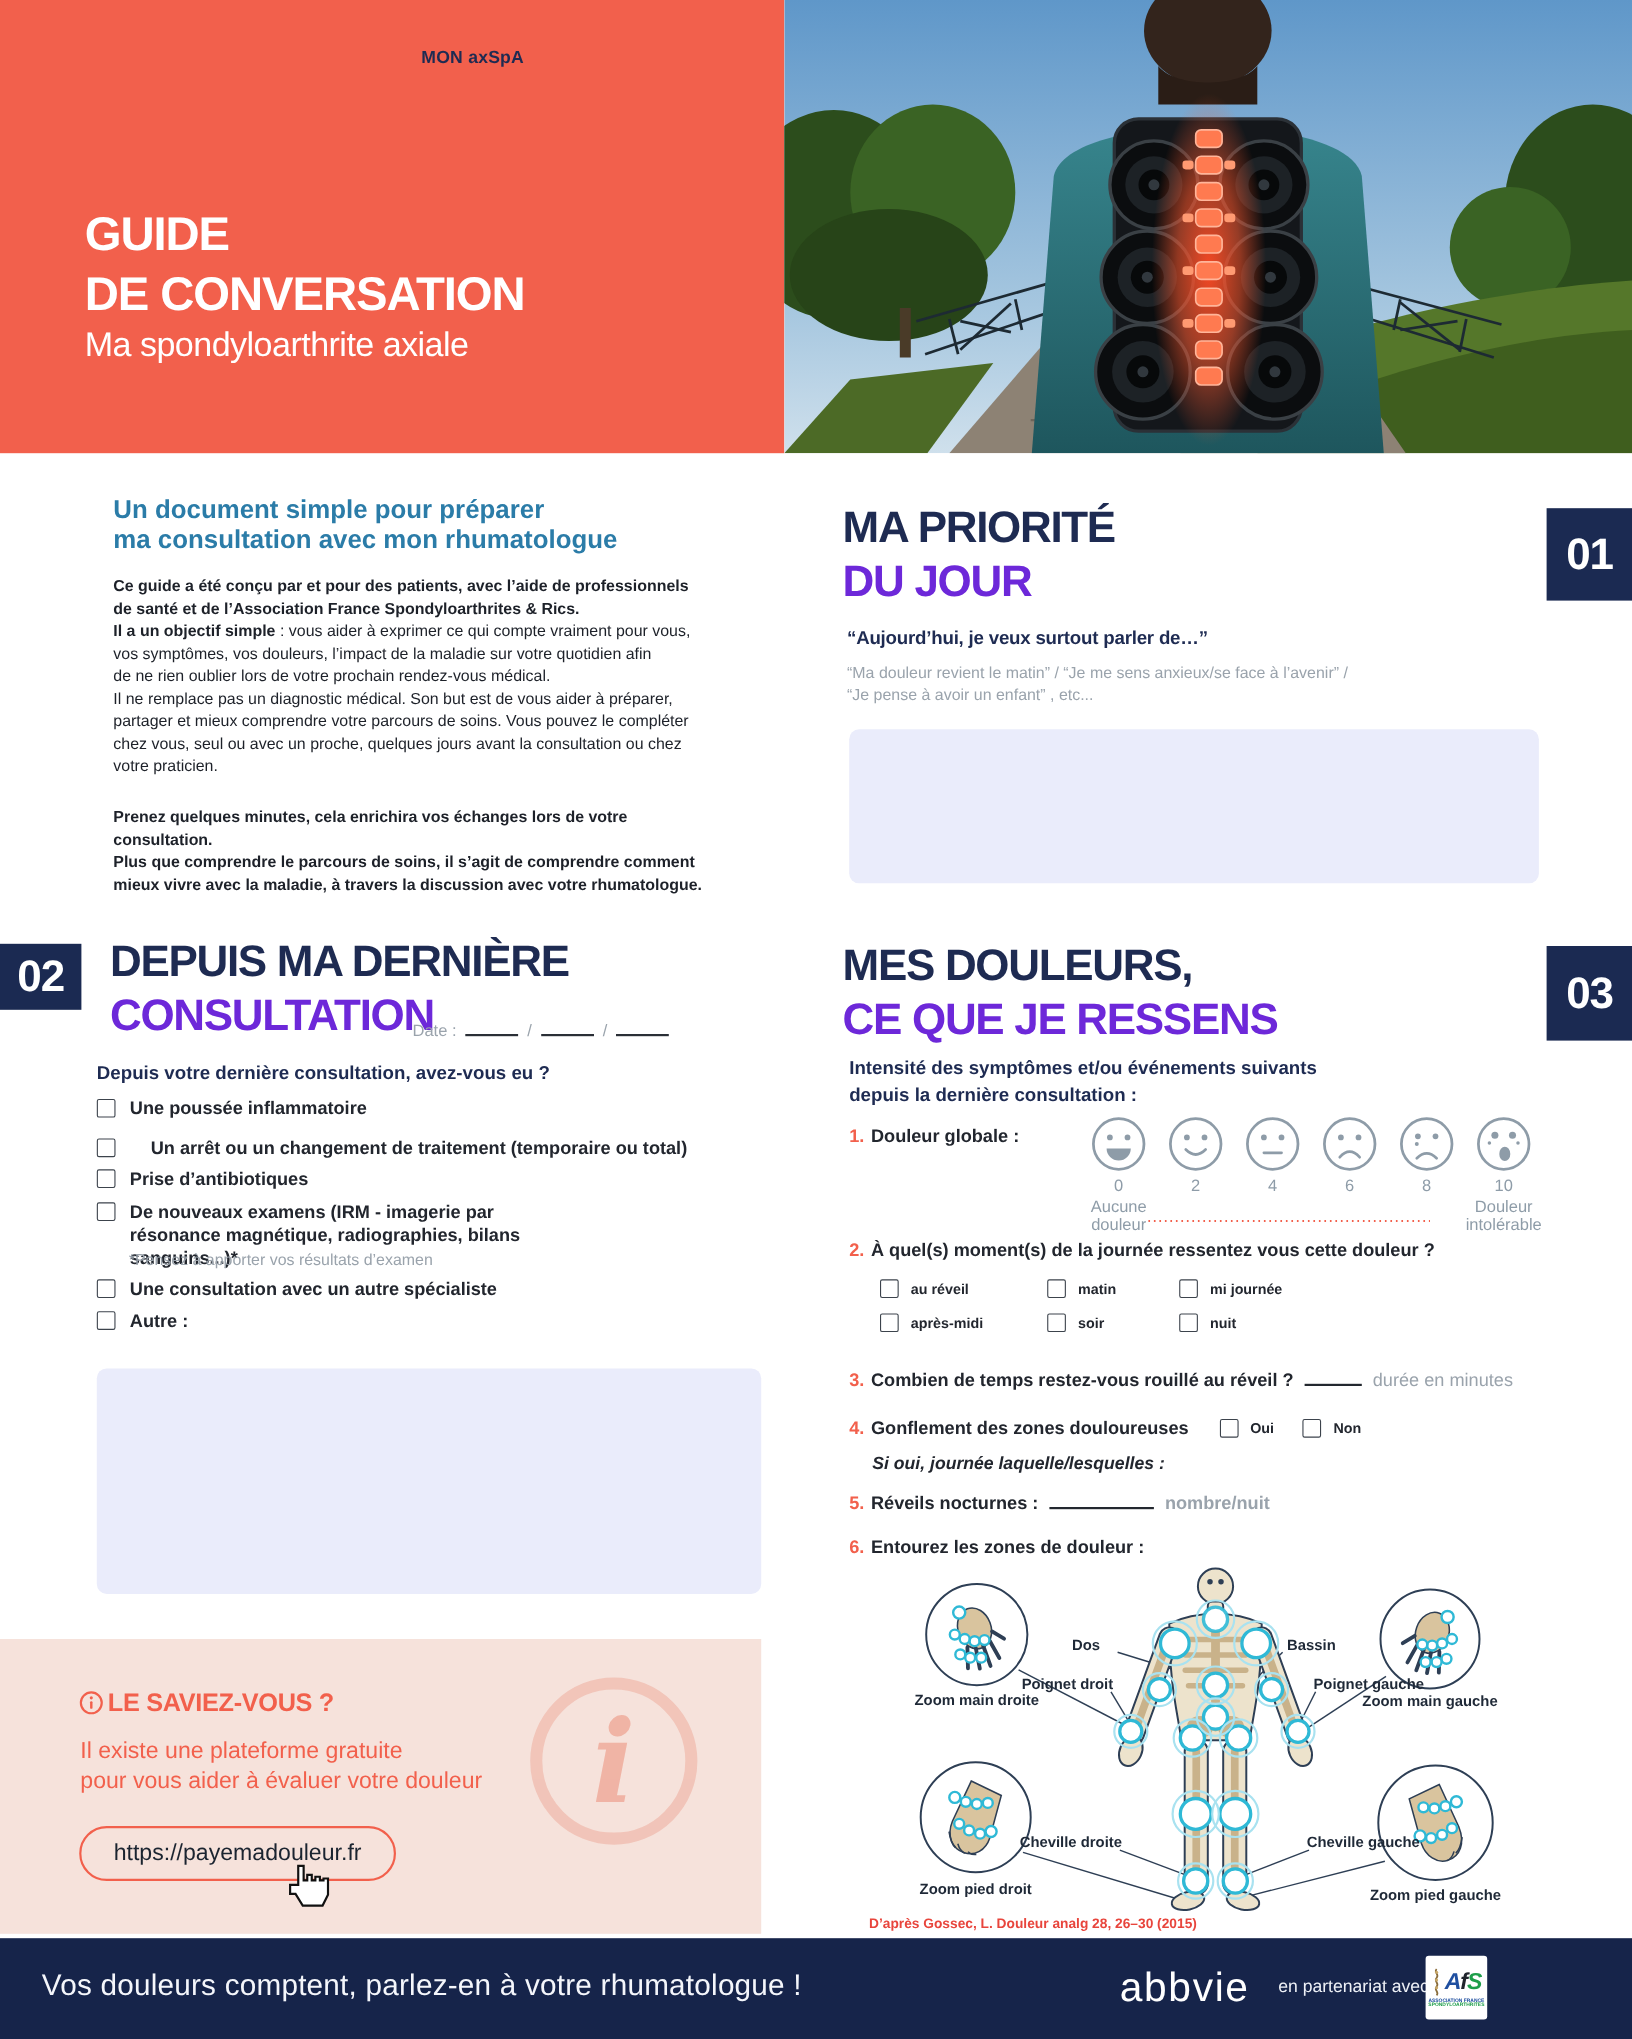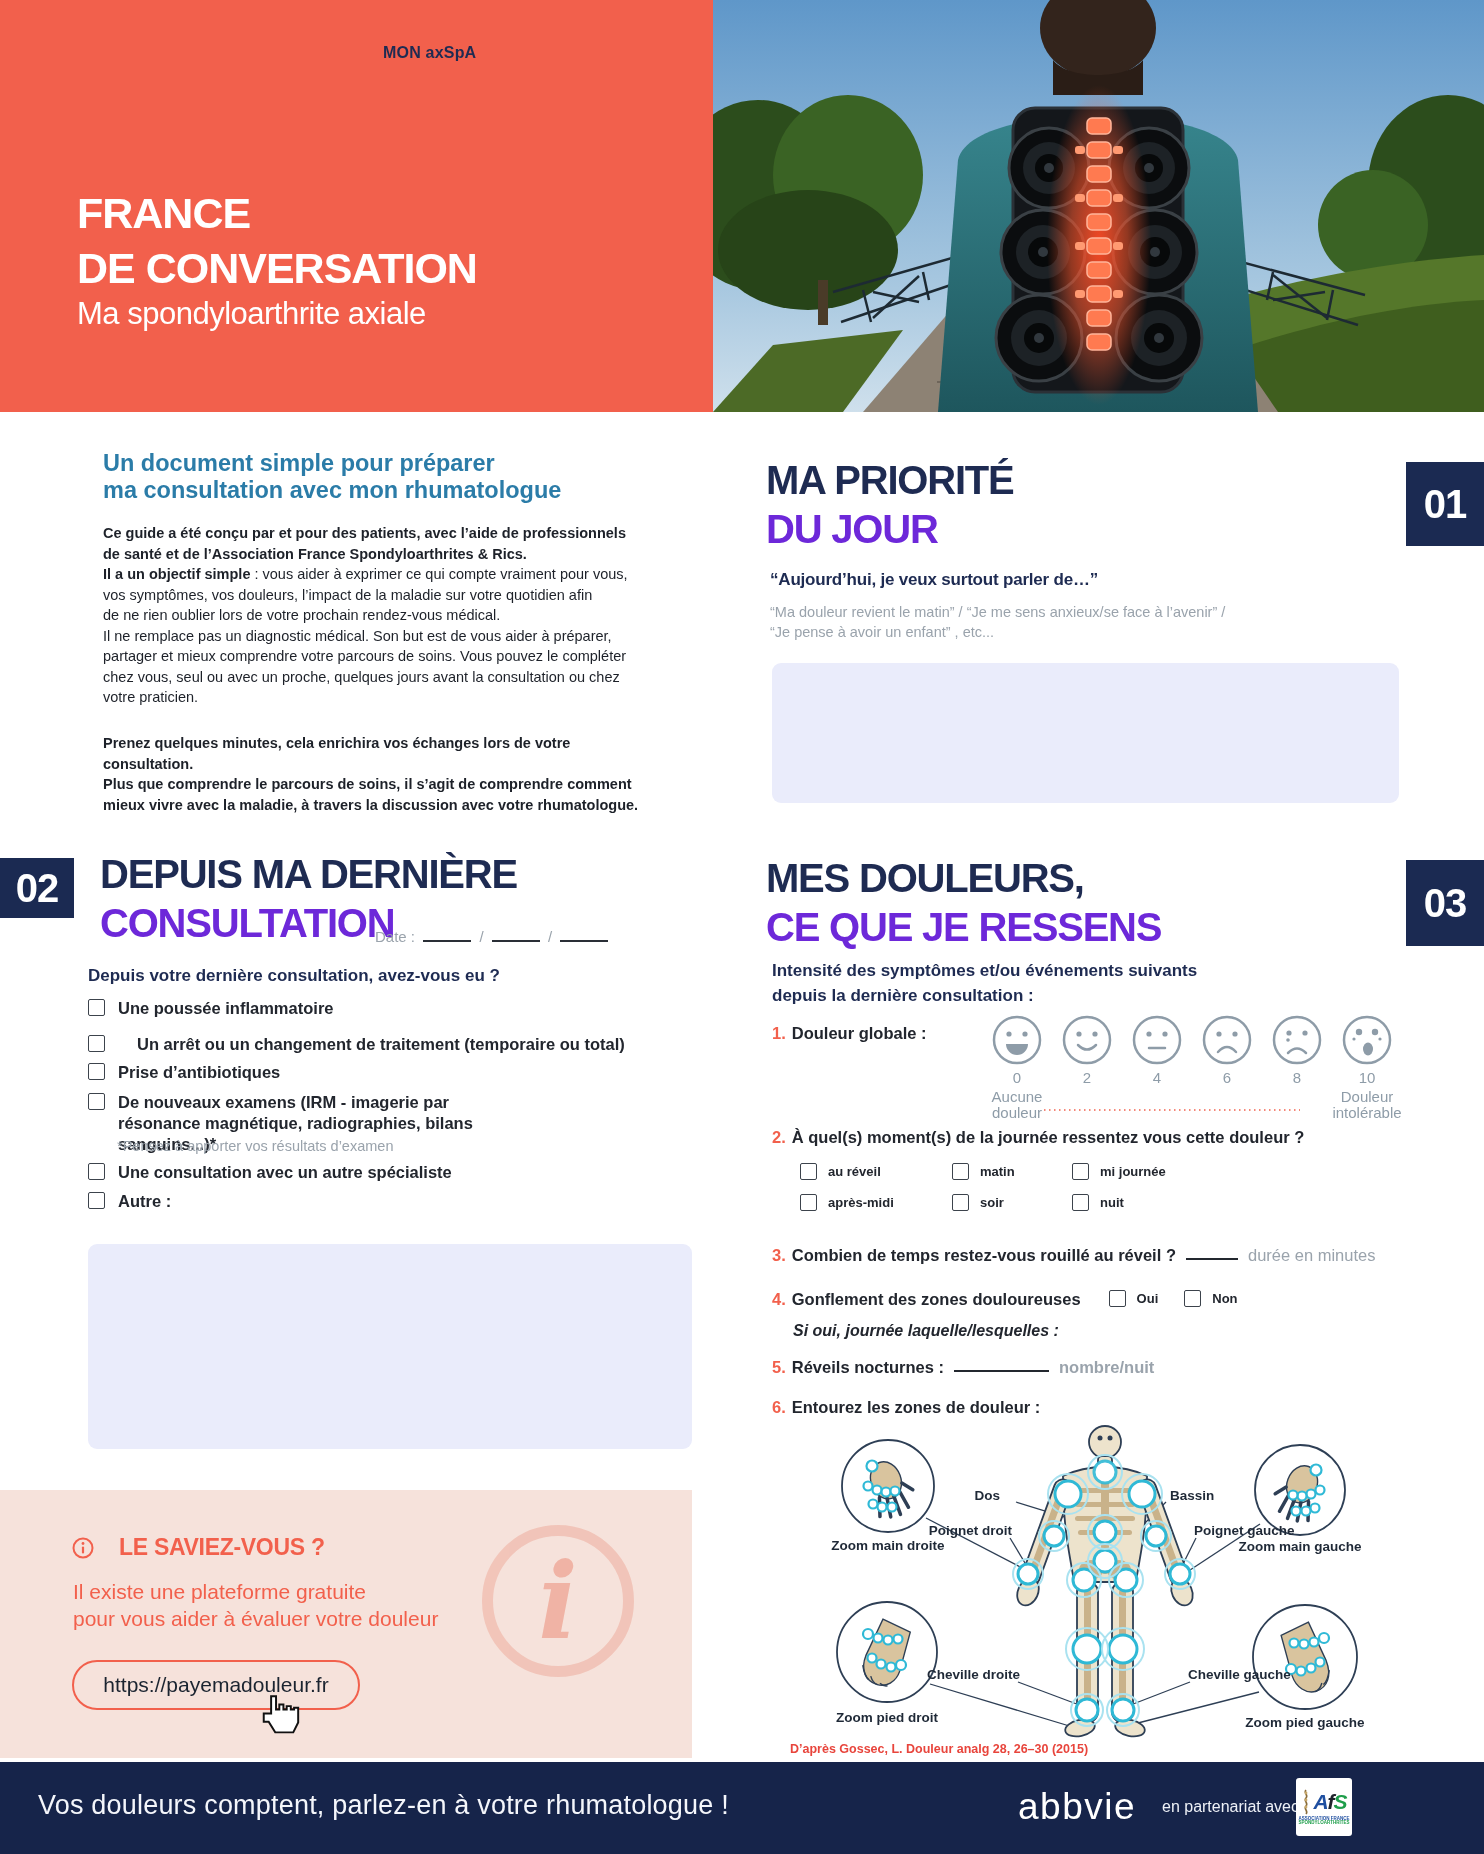--- a/index.html
+++ b/index.html
@@ -46,21 +46,21 @@
   .s2-q{left:88px;top:966px;font-size:17px;font-weight:700;color:#1E2B52;}
   .opt{left:88px;display:flex;gap:13px;align-items:flex-start;width:545px;
        font-size:16.5px;font-weight:600;color:#22262e;line-height:21px;}
   .opt .cb{margin-top:1px;}
   .opt-note{left:117px;font-size:14.5px;color:#9AA3AC;font-weight:400;}
   .box2{left:88px;top:1244px;width:604px;height:205px;}
 
   
   .pinkbox{left:0;top:1490px;width:692px;height:268px;background:#F6E2DB;overflow:hidden;}
   .sv-title{position:absolute;left:72px;top:44px;font-size:23px;font-weight:800;color:#F2604C;
-            display:flex;align-items:center;gap:25px;letter-spacing:-.3px;}
+            display:flex;align-items:center;gap:4px;letter-spacing:-.3px;}
   .sv-text{position:absolute;left:73px;top:88px;font-size:21px;line-height:27px;color:#F2604C;}
   .sv-pill{position:absolute;left:72px;top:170px;width:288px;height:50px;border:2px solid #F2604C;
            border-radius:26px;display:flex;align-items:center;justify-content:center;
            font-size:21px;color:#1b2430;background:transparent;}
   .sv-i{position:absolute;left:482px;top:35px;width:152px;height:152px;border:11px solid #F0BBAE;
         border-radius:50%;opacity:.75;display:flex;align-items:center;justify-content:center;
         font-family:"DejaVu Serif",serif;font-style:italic;font-weight:700;font-size:104px;color:#EEA493;}
   .cursor{position:absolute;left:258px;top:203px;}
 
   
@@ -225,21 +225,21 @@
             <rect x="362" y="290" width="10" height="8" rx="3"></rect>
               <rect x="400" y="290" width="10" height="8" rx="3"></rect>
           </g>
         </g>
       </g>
     </svg>
   </div>
 
   <div class="abs brand">MON axSpA</div>
   <div class="abs title">
-    <div>FRANCE</div>
+    <div>GUIDE</div>
     <div>DE CONVERSATION</div>
   </div>
   <div class="abs subtitle">Ma spondyloarthrite axiale</div>
 
   <div class="abs intro-h pre">Un document simple pour préparer
 ma consultation avec mon rhumatologue</div>
   <p class="abs intro-p pre" style="margin:0;"><span class="b">Ce guide a été conçu par et pour des patients, avec l’aide de professionnels
 de santé et de l’Association France Spondyloarthrites &amp; Rics.
 </span><span class="b">Il a un objectif simple</span><span> : vous aider à exprimer ce qui compte vraiment pour vous,
 vos symptômes, vos douleurs, l’impact de la maladie sur votre quotidien afin

